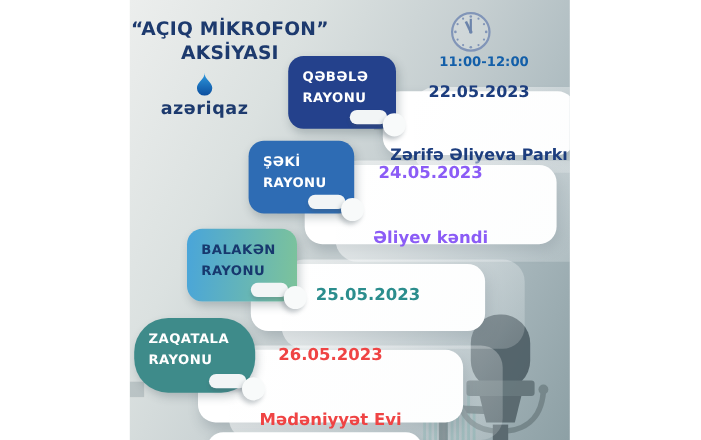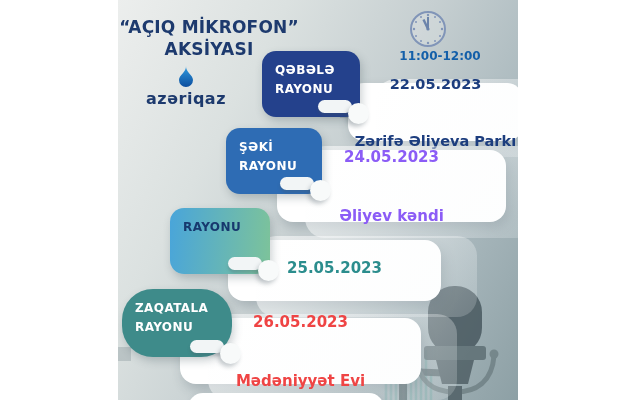--- a/index.html
+++ b/index.html
@@ -161,20 +161,21 @@
     </div>
     <div class="badge b1" style="background: rgb(46, 108, 180); color: rgb(255, 255, 255);">
       <div>ŞƏKİ</div>
       <div>RAYONU</div>
       <div class="tail">
         <div class="tail-bar"></div>
           <div class="tail-head"></div>
       </div>
     </div>
     <div class="badge b2" style="background: linear-gradient(95deg, rgb(73, 165, 218) 0%, rgb(125, 195, 154) 100%); color: rgb(23, 56, 110);">
+      <div>BALAKƏN</div>
       <div>RAYONU</div>
       <div class="tail">
         <div class="tail-bar"></div>
           <div class="tail-head"></div>
       </div>
     </div>
     <div class="badge b3" style="background: rgb(62, 139, 138); color: rgb(255, 255, 255);">
       <div>ZAQATALA</div>
       <div>RAYONU</div>
       <div class="tail">

